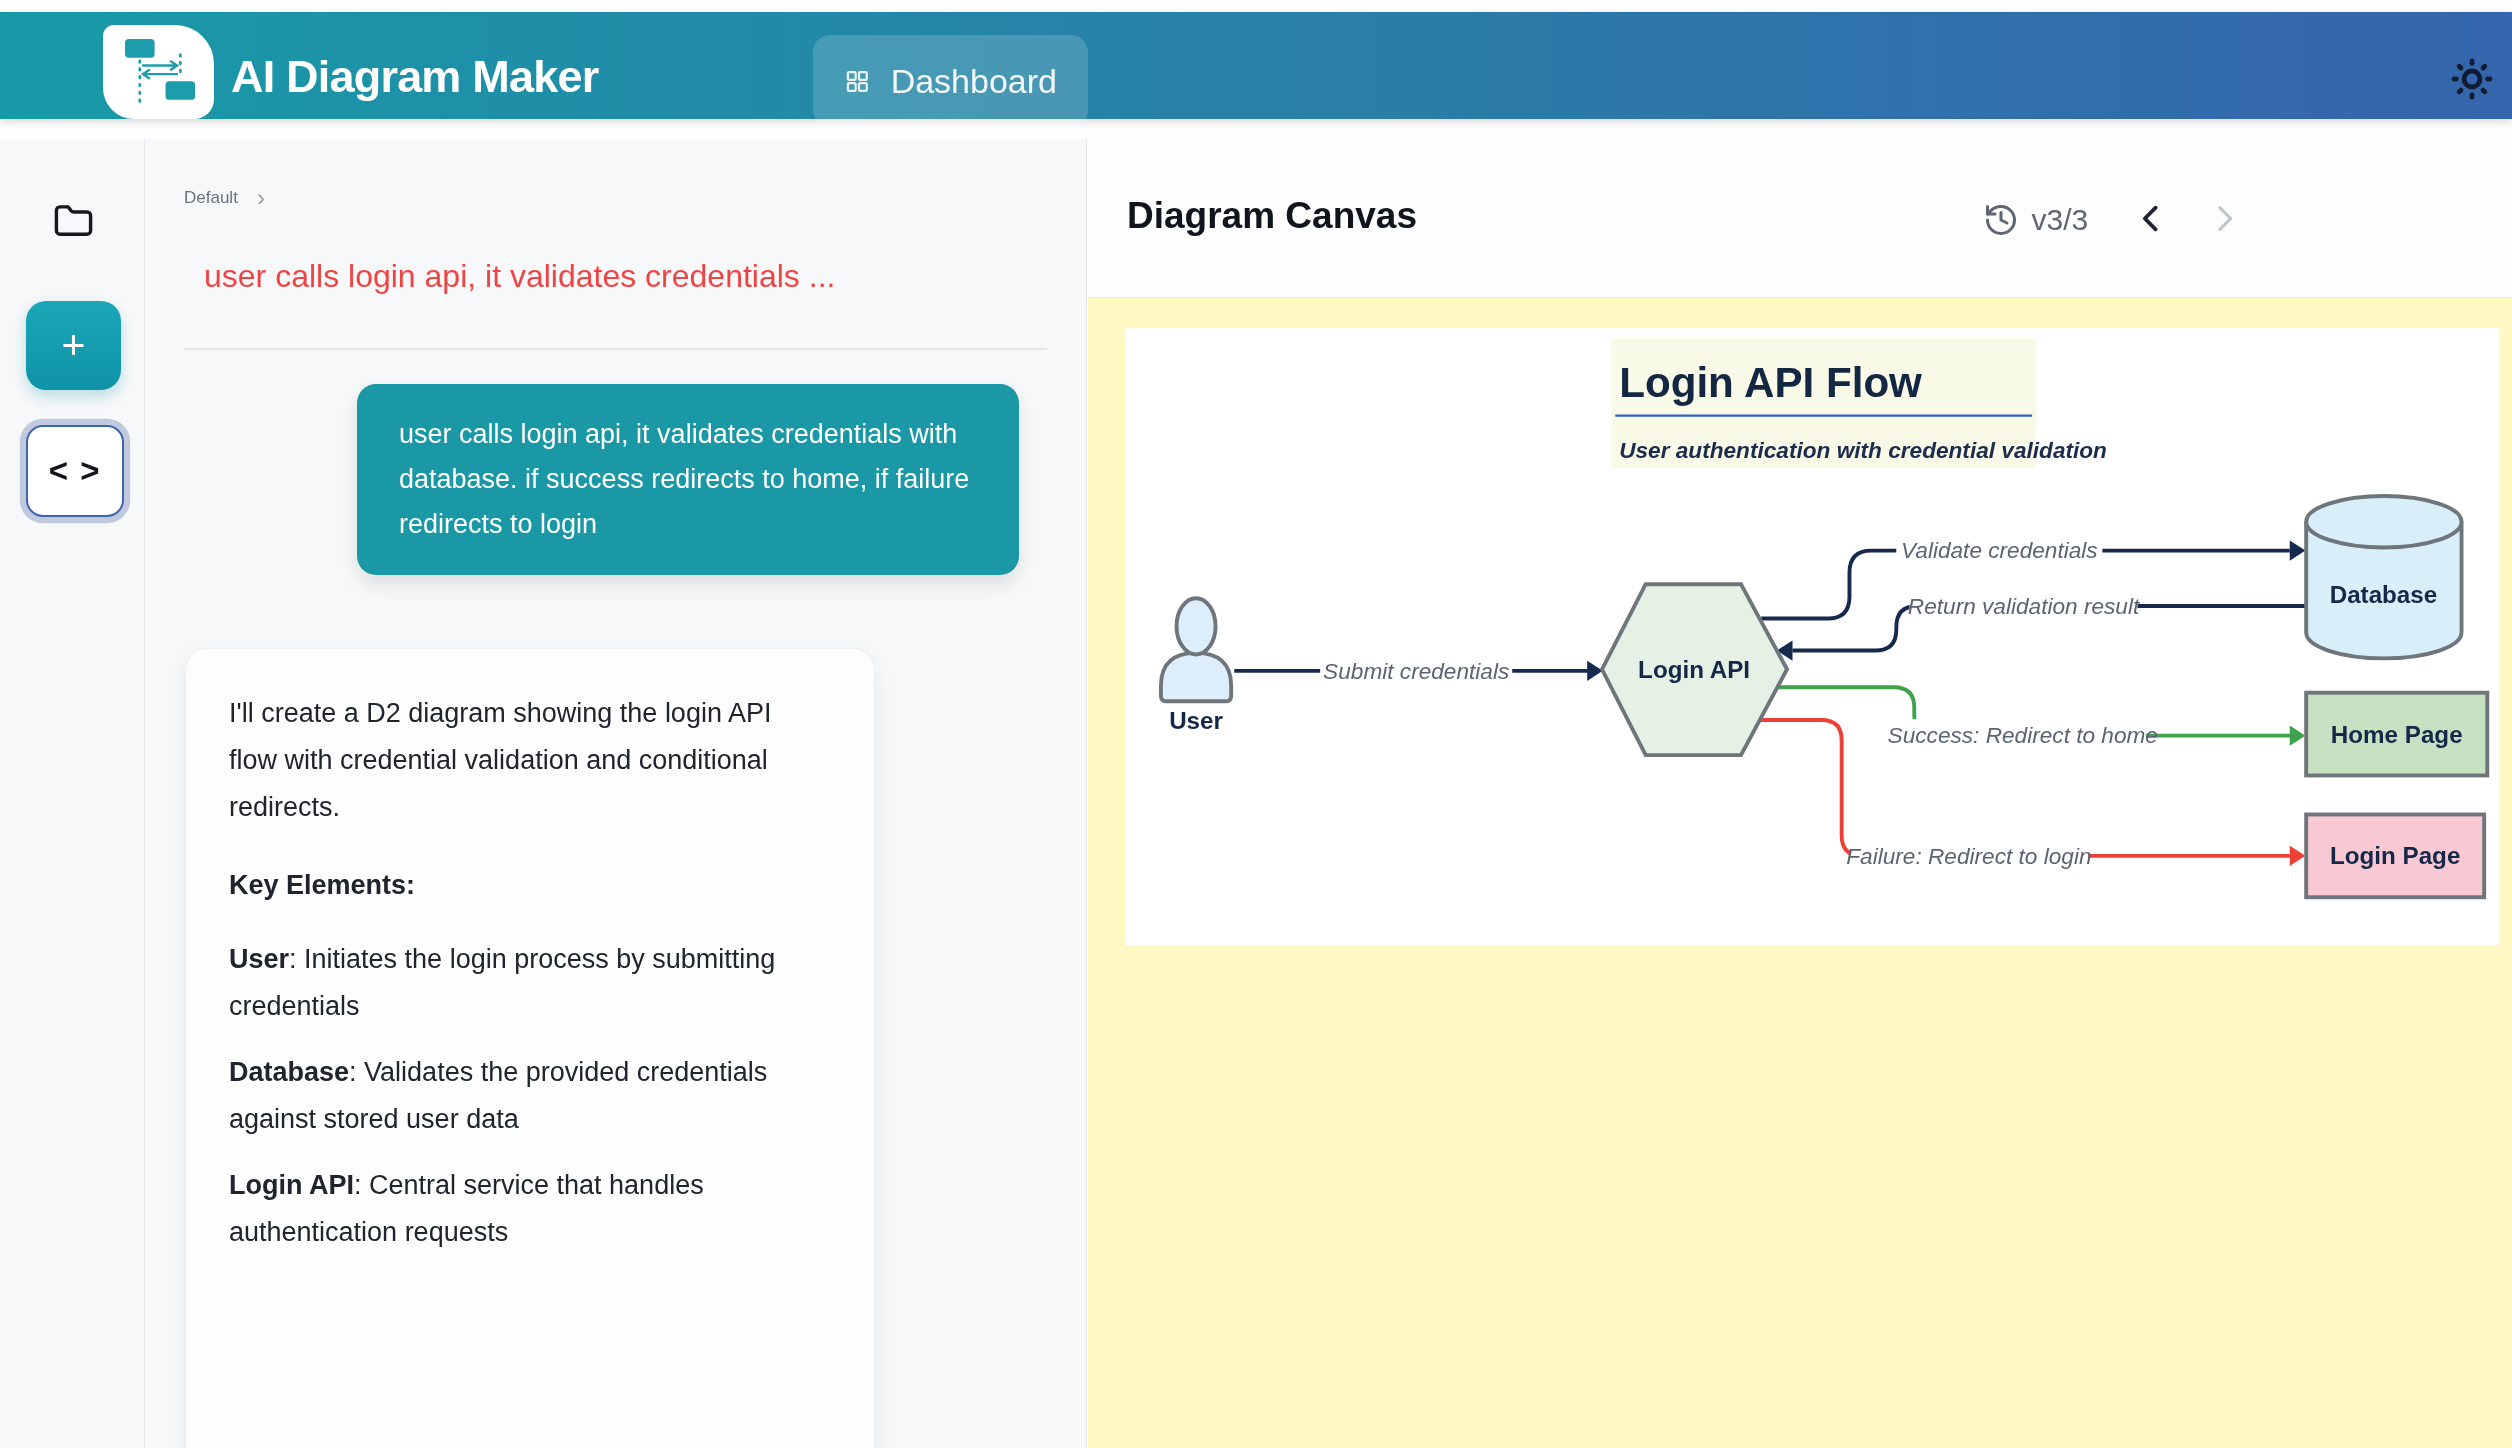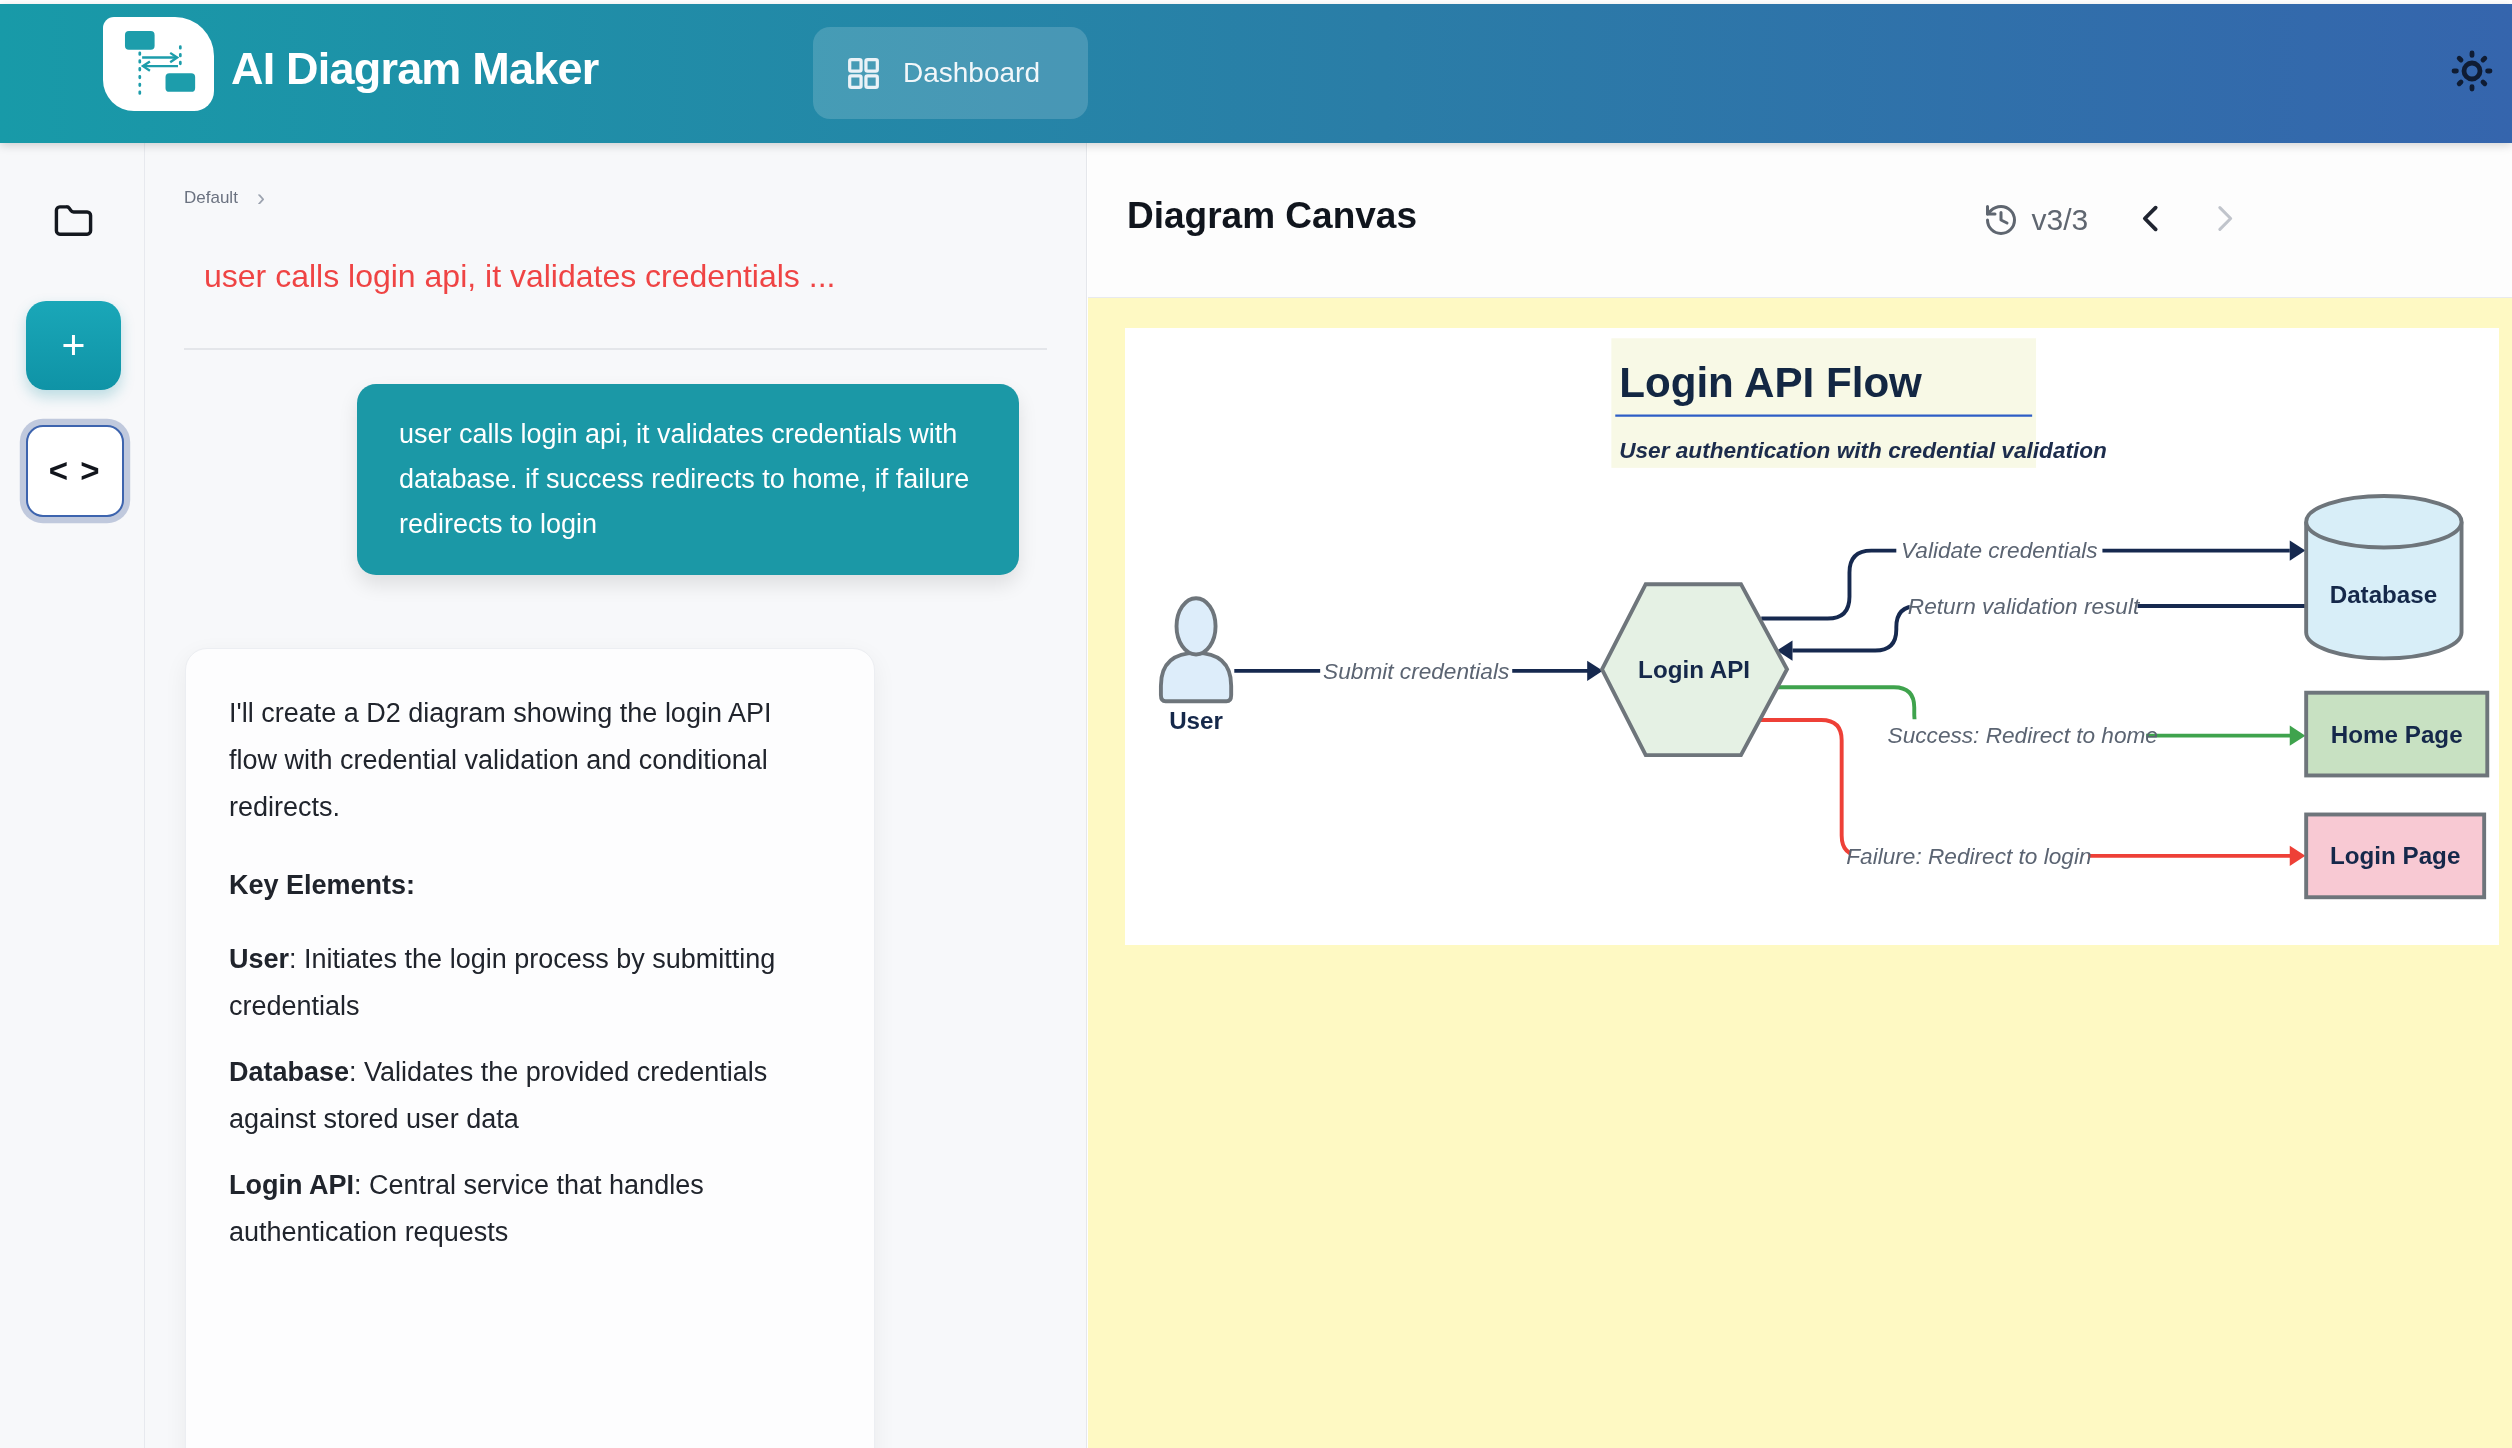--- a/index.html
+++ b/index.html
@@ -1,31 +1,31 @@
 <!DOCTYPE html>
 <html style="font-size:12.5px"><head>
 <meta charset="utf-8">
 <style>
   * { box-sizing: border-box; margin: 0; padding: 0; }
   html,body { width: 2512px; height: 1449px; overflow: hidden; background:#fff;
     font-family: "Liberation Sans", sans-serif; }
   .app { position: relative; width: 2512px; height: 1449px; }
 
   
-  .app-header { position:absolute; left:0; top:4px; width:2512px; height:139px;
+  .app-header { position:absolute; left:0; top:12px; width:2512px; height:107px;
     background: linear-gradient(90deg,#189aa8 0%, #2a7da7 55%, #3565ad 100%);
     box-shadow: 0 3.1px 9.4px rgba(0,0,0,.18); z-index: 10; }
   .logo-box { position:absolute; left:103px; top:12.5px; width:111px; height:94px;
     background:#fff; border-radius:11px 39px 20px 31px; }
   .app-title { position:absolute; left:231px; top:39px; font-size:45px; font-weight:700;
     color:#fff; letter-spacing:-0.8px; white-space:nowrap; }
   .dashboard-btn { position:absolute; left:813px; top:23.4px; width:275px; height:92px;
     background:rgba(255,255,255,.16); border:none; border-radius:17px; cursor:pointer;
     display:flex; align-items:center; gap:20px; padding:0 31px; }
-  .dashboard-btn span { color:#f2f7fa; font-size:28px; }
+  .dashboard-btn span { color:#f2f7fa; font-size:34px; }
   .theme-btn { position:absolute; left:2442px; top:39px; width:59px; height:59px;
     background:transparent; border:none; cursor:pointer; }
 
   
   .rail { position:absolute; left:0; top:139px; width:145px; height:1310px;
     background:#f7f8fa; border-right:1.6px solid #e7e9ee; }
   .rail-folder { position:absolute; left:53px; top:61px; width:41px; height:41px;
     background:transparent; border:none; cursor:pointer; }
   .rail-add { position:absolute; left:26px; top:162px; width:95px; height:89px;
     background:linear-gradient(180deg,#1aa7b8,#0f93a6); border:none; border-radius:20px;

